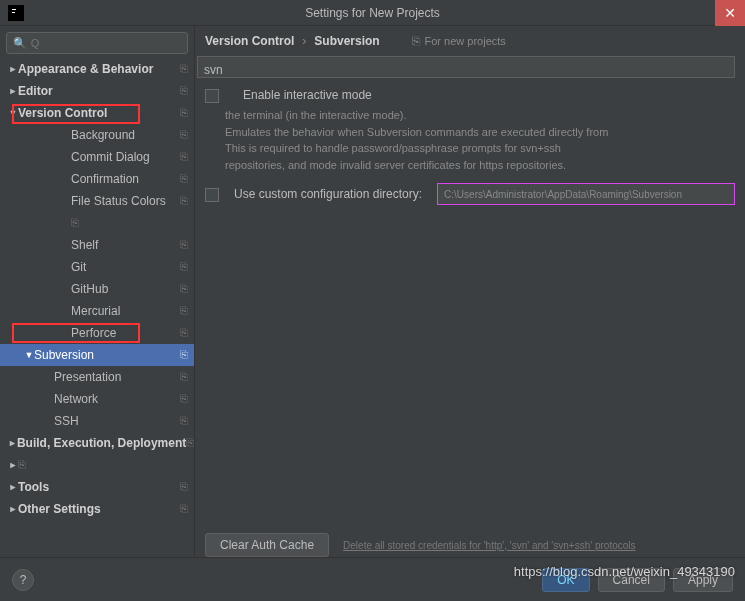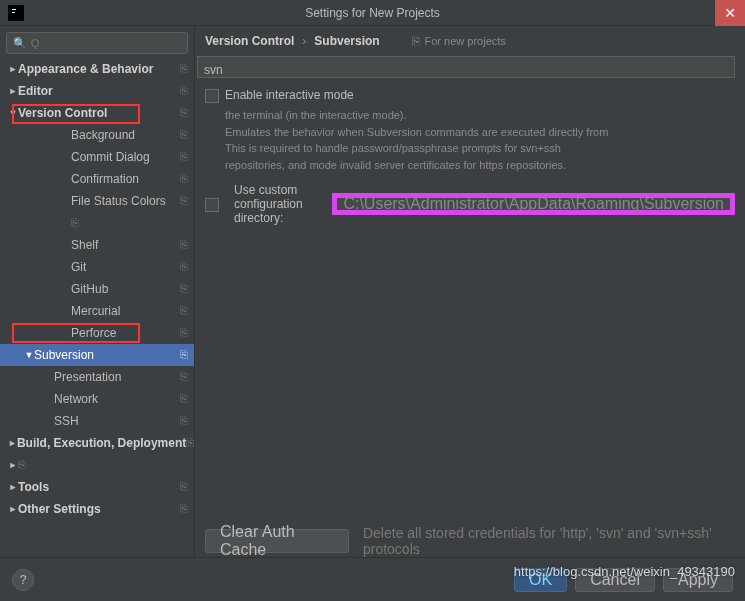--- a/index.html
+++ b/index.html
@@ -29,28 +29,28 @@
 .indent-2 { padding-left: 61px; }
 .indent-3 { padding-left: 44px; }
 .redbox { position: absolute; border: 2px solid #f33; pointer-events: none; }
 .content { flex: 1; background: #3c3f41; display: flex; flex-direction: column; padding: 0; }
 .breadcrumb { height: 30px; display: flex; align-items: center; padding: 0 10px; gap: 8px; }
 .breadcrumb .crumb { font-weight: 600; color: #d0d0d0; }
 .breadcrumb .sep { color: #888; }
 .for-new { color: #888; font-size: 11px; margin-left: 24px; display: flex; align-items: center; gap: 4px; }
 .path-input { margin: 0 10px 10px 2px; height: 22px; background: #45494a; border: 1px solid #5e6060; color: #bbb; padding: 0 6px; display: flex; align-items: flex-end; font-size: 12px; }
 .form { padding: 0 10px; }
-.check-row { display: flex; align-items: flex-start; gap: 6px; margin-bottom: 4px; }
+.check-row { display: flex; align-items: flex-start; gap: 24px; margin-bottom: 4px; }
 .checkbox { width: 14px; height: 14px; background: #43494a; border: 1px solid #6b6b6b; flex-shrink: 0; margin-top: 1px; }
 .desc { color: #8a8a8a; font-size: 11px; line-height: 1.5; margin-left: 20px; margin-bottom: 10px; }
 .config-row { display: flex; align-items: center; gap: 15px; margin-top: 6px; }
-.config-input { flex: 1; height: 22px; background: #45494a; border: 5px solid #d946ef; color: #888; padding: 0 6px; font-size: 16px; display: flex; align-items: center; }
+.config-input { flex: 1; height: 22px; background: #45494a; border: 1px solid #d946ef; color: #888; padding: 0 6px; font-size: 10px; display: flex; align-items: center; }
 .bottom-bar { margin-top: auto; padding: 8px 10px 0 10px; display: flex; align-items: center; gap: 14px; }
-.btn { height: 24px; padding: 0 14px; background: #4c5052; border: 1px solid #5e6060; color: #bbb; border-radius: 3px; font-size: 16px; display: inline-flex; align-items: center; cursor: pointer; }
-.hint { color: #777; font-size: 14px; }
+.btn { height: 24px; padding: 0 14px; background: #4c5052; border: 1px solid #5e6060; color: #bbb; border-radius: 3px; font-size: 12px; display: inline-flex; align-items: center; cursor: pointer; }
+.hint { color: #777; font-size: 10px; text-decoration: underline; }
 .footer { height: 44px; border-top: 1px solid #323232; display: flex; align-items: center; padding: 0 12px; }
 .help { width: 22px; height: 22px; border-radius: 50%; background: #4c5052; border: 1px solid #5e6060; display: flex; align-items: center; justify-content: center; color: #bbb; font-size: 12px; }
 .footer-btns { margin-left: auto; display: flex; gap: 8px; }
 .btn.primary { background: #365880; border-color: #4a688c; color: #7dd3fc; }
 .watermark { position: absolute; right: 10px; bottom: 22px; color: rgba(240,240,240,0.85); font-size: 13px; pointer-events: none; text-shadow: 0 0 3px rgba(0,0,0,0.6); }
 </style>
 </head>
 <body>
 
 <div class="titlebar">

